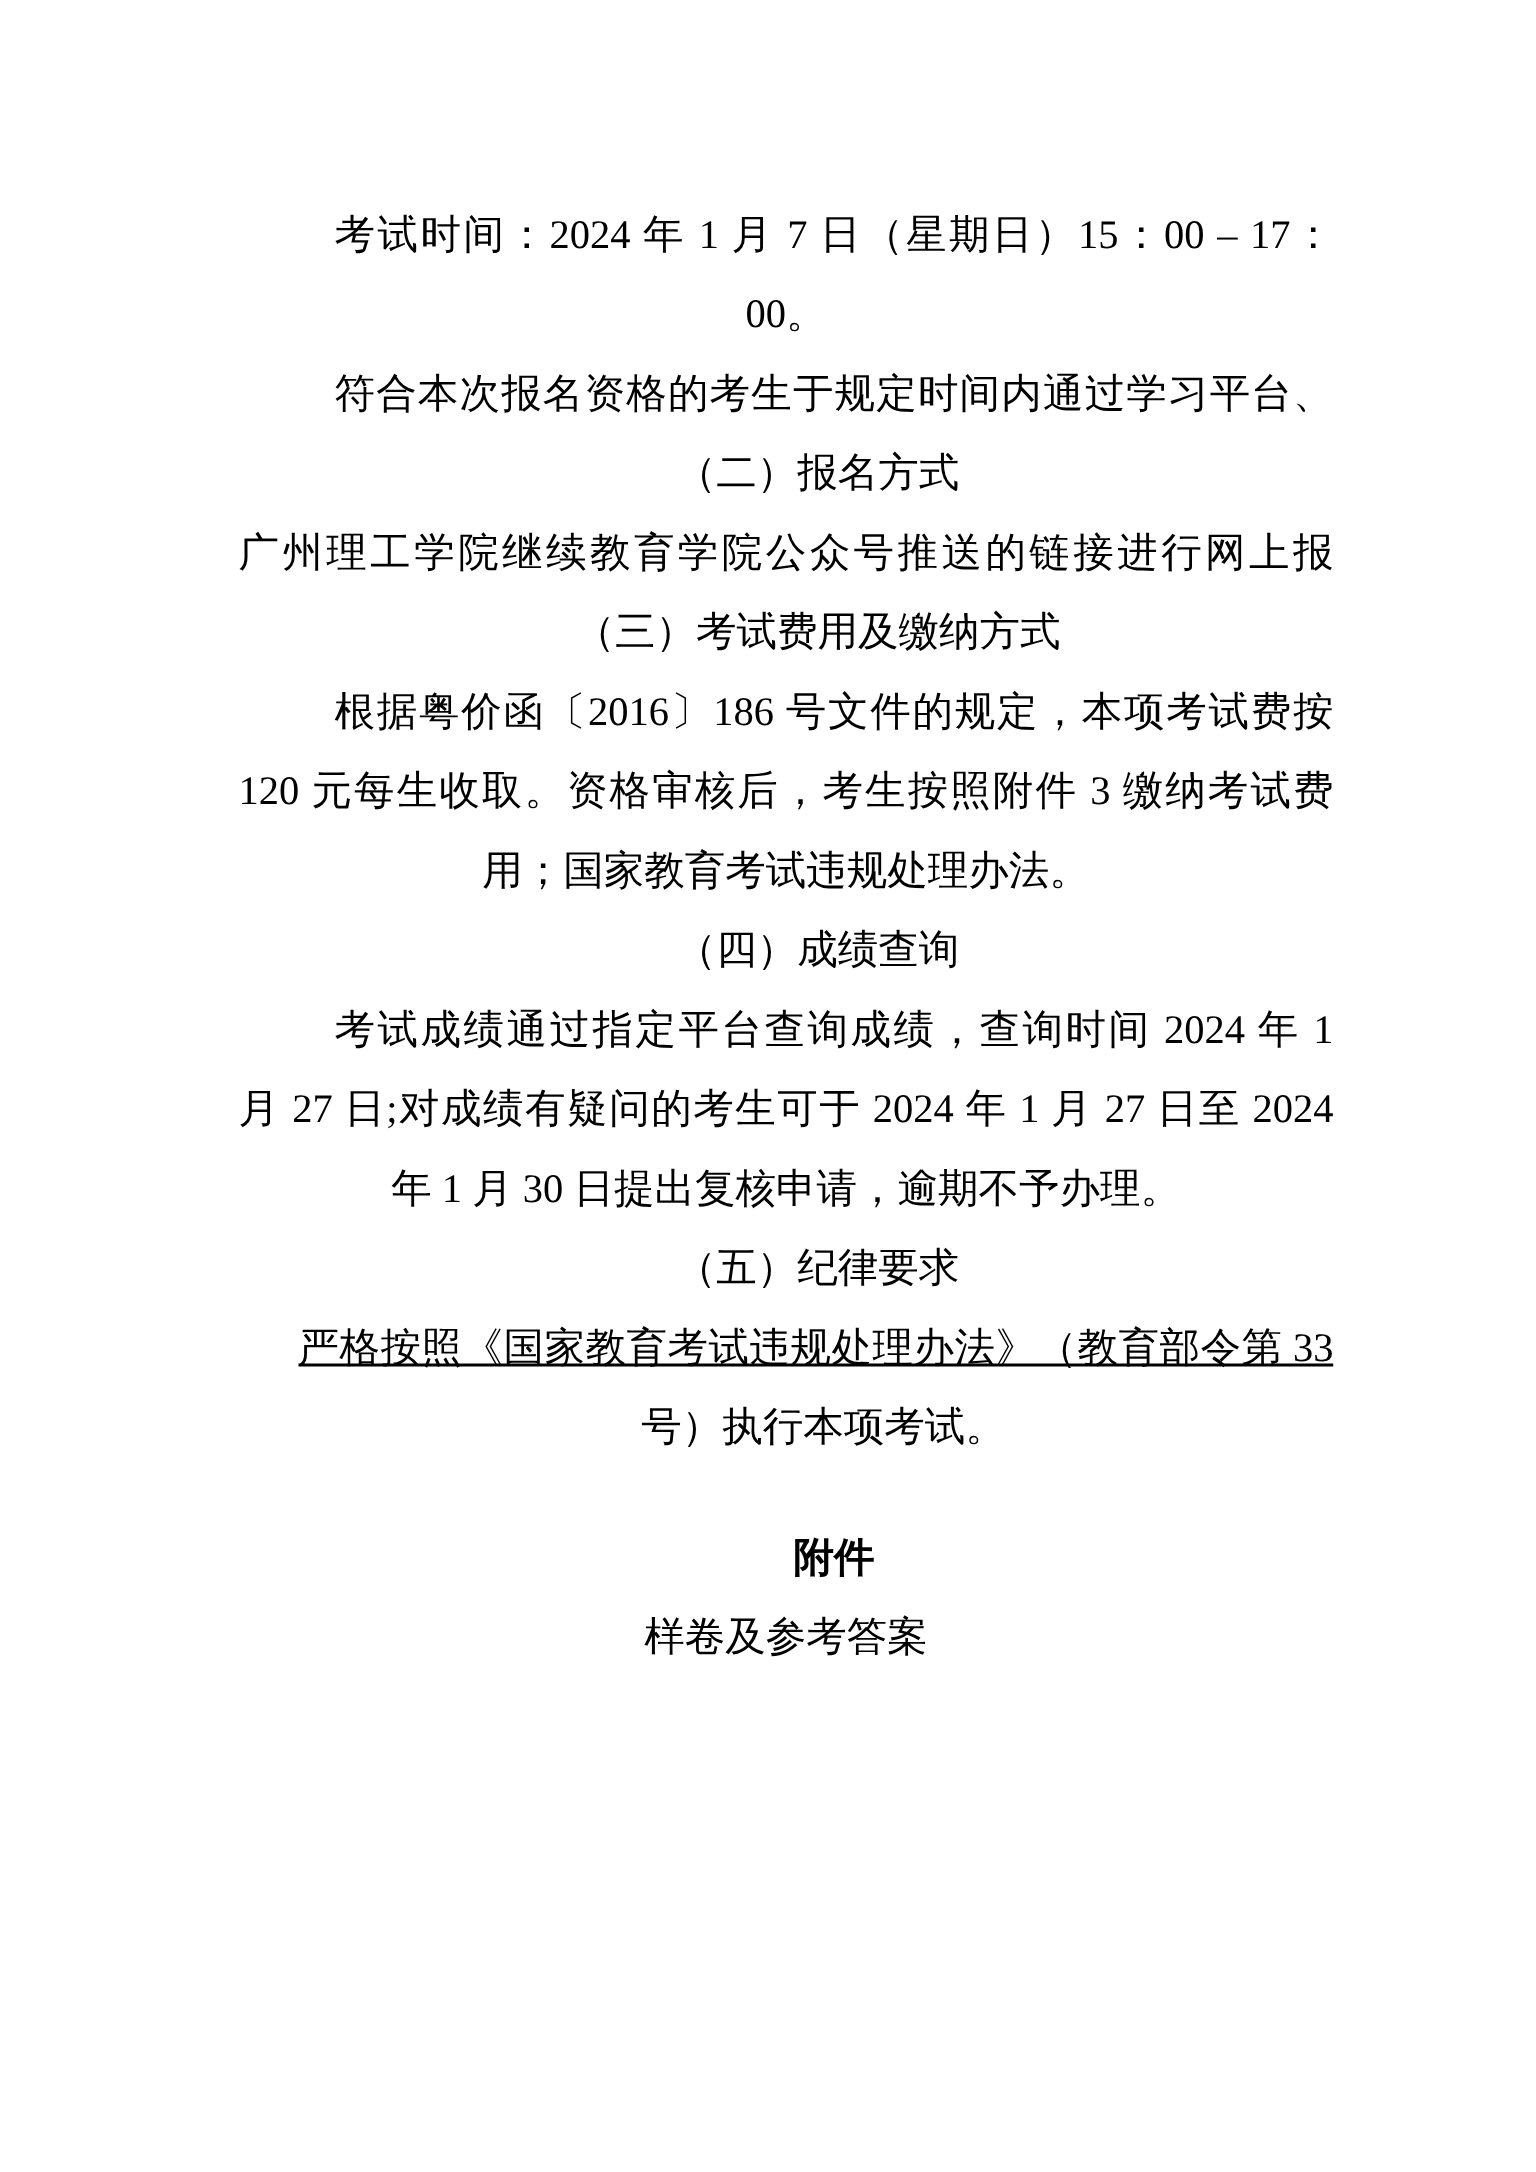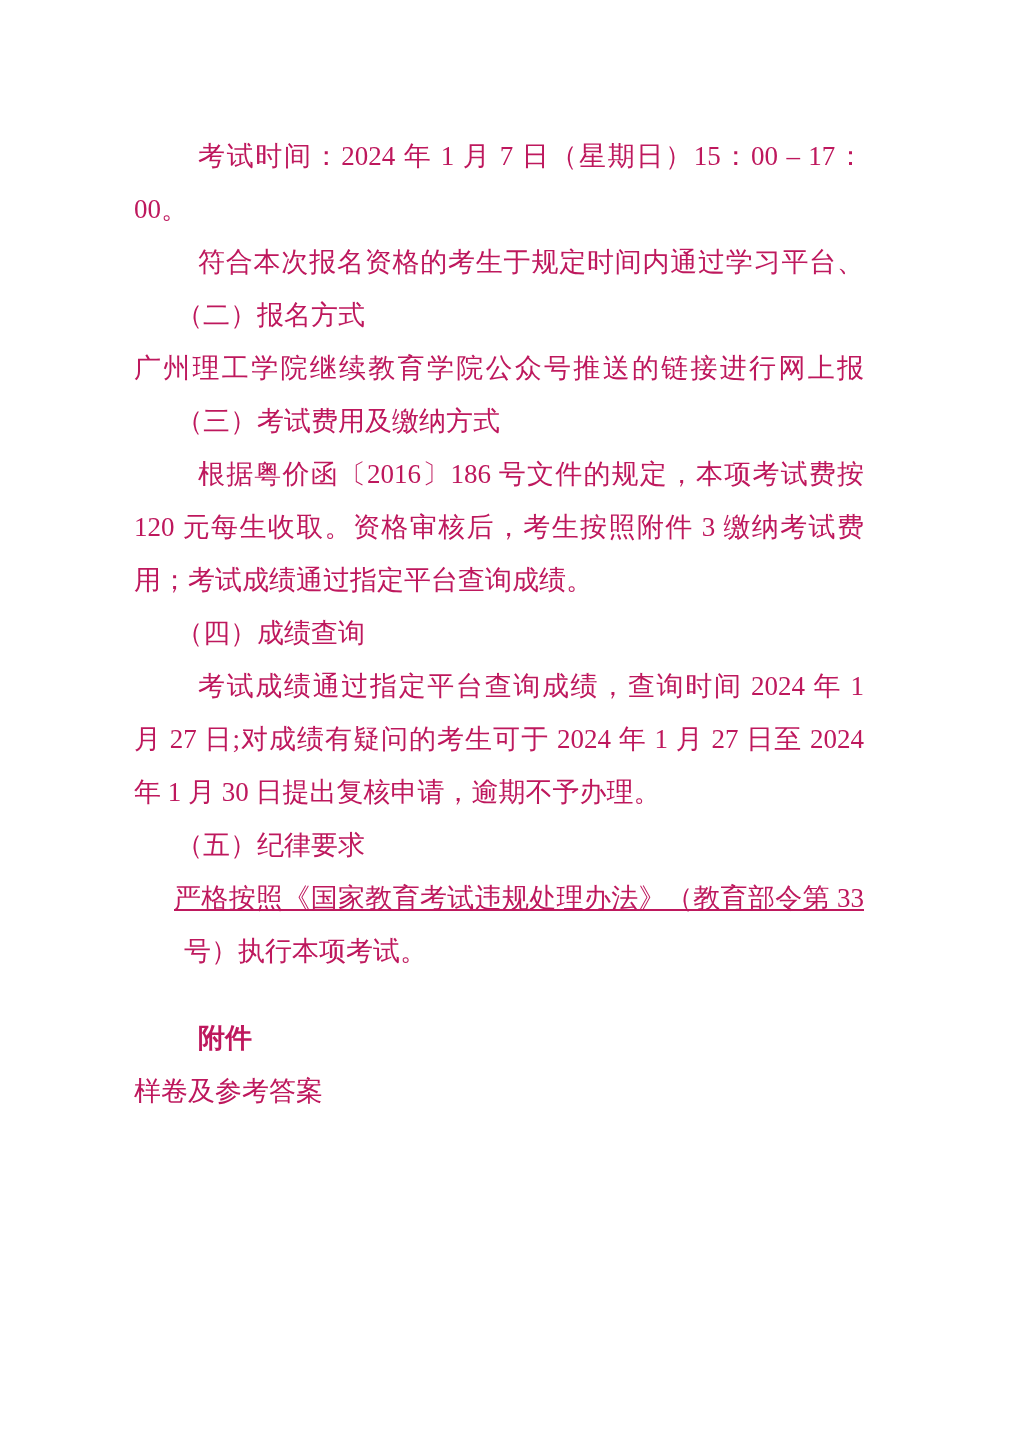--- a/index.html
+++ b/index.html
@@ -8,32 +8,33 @@
     background: #ffffff;
   }
   body {
     width: 1024px;
     height: 1448px;
     position: relative;
     overflow: hidden;
   }
   .doc {
     position: absolute;
-    left: 134px;
+    left: 159px;
     top: 130px;
     width: 730px;
-    color: #be185d;
+    color: #000000;
     font-family: "Liberation Serif", "DejaVu Serif", serif;
     font-size: 27px;
   }
   .ln {
     height: 53px;
     line-height: 53px;
     white-space: nowrap;
     overflow: visible;
+    text-align: center;
   }
   
   .j {
     white-space: normal;
     text-align: justify;
     text-align-last: justify;
     overflow: hidden;
     height: 53px;
   }
   .i2   { text-indent: 64px; }  
@@ -55,21 +56,21 @@
   <div class="ln j i2">考试时间：2024 年 1 月 7 日（星期日）15：00 – 17：</div>
   <div class="ln">00。</div>
 
   <div class="ln j i2">符合本次报名资格的考生于规定时间内通过学习平台、</div>
   <div class="ln ih">（二）报名方式</div>
   <div class="ln j">广州理工学院继续教育学院公众号推送的链接进行网上报</div>
 
   <div class="ln ih">（三）考试费用及缴纳方式</div>
   <div class="ln j i2">根据粤价函〔2016〕186 号文件的规定，本项考试费按</div>
   <div class="ln j">120 元每生收取。资格审核后，考生按照附件 3 缴纳考试费</div>
-  <div class="ln">用；考试成绩通过指定平台查询成绩。</div>
+  <div class="ln">用；国家教育考试违规处理办法。</div>
 
   <div class="ln ih">（四）成绩查询</div>
   <div class="ln j i2">考试成绩通过指定平台查询成绩，查询时间 2024 年 1</div>
   <div class="ln j">月 27 日;对成绩有疑问的考生可于 2024 年 1 月 27 日至 2024</div>
   <div class="ln">年 1 月 30 日提出复核申请，逾期不予办理。</div>
 
   <div class="ln ih">（五）纪律要求</div>
   <div class="ln j i40">严格按照《国家教育考试违规处理办法》（教育部令第 33</div>
   <div class="ln i50">号）执行本项考试。</div>
 

